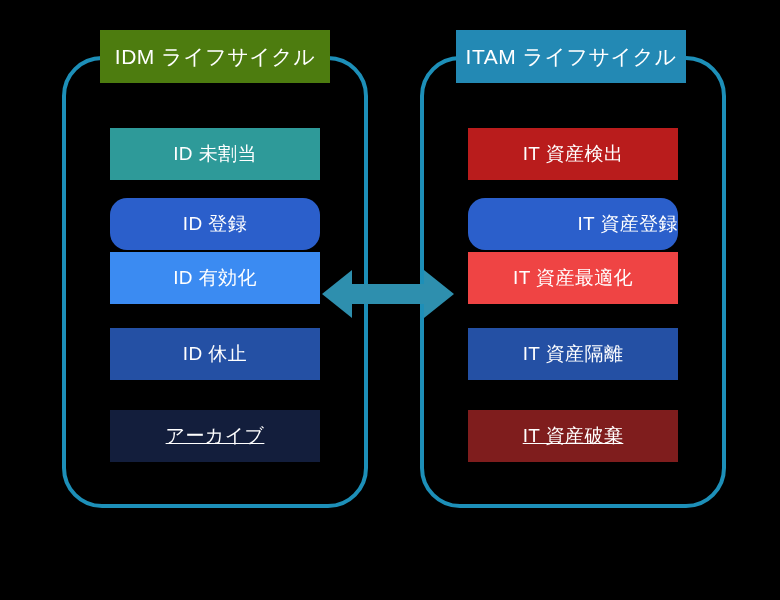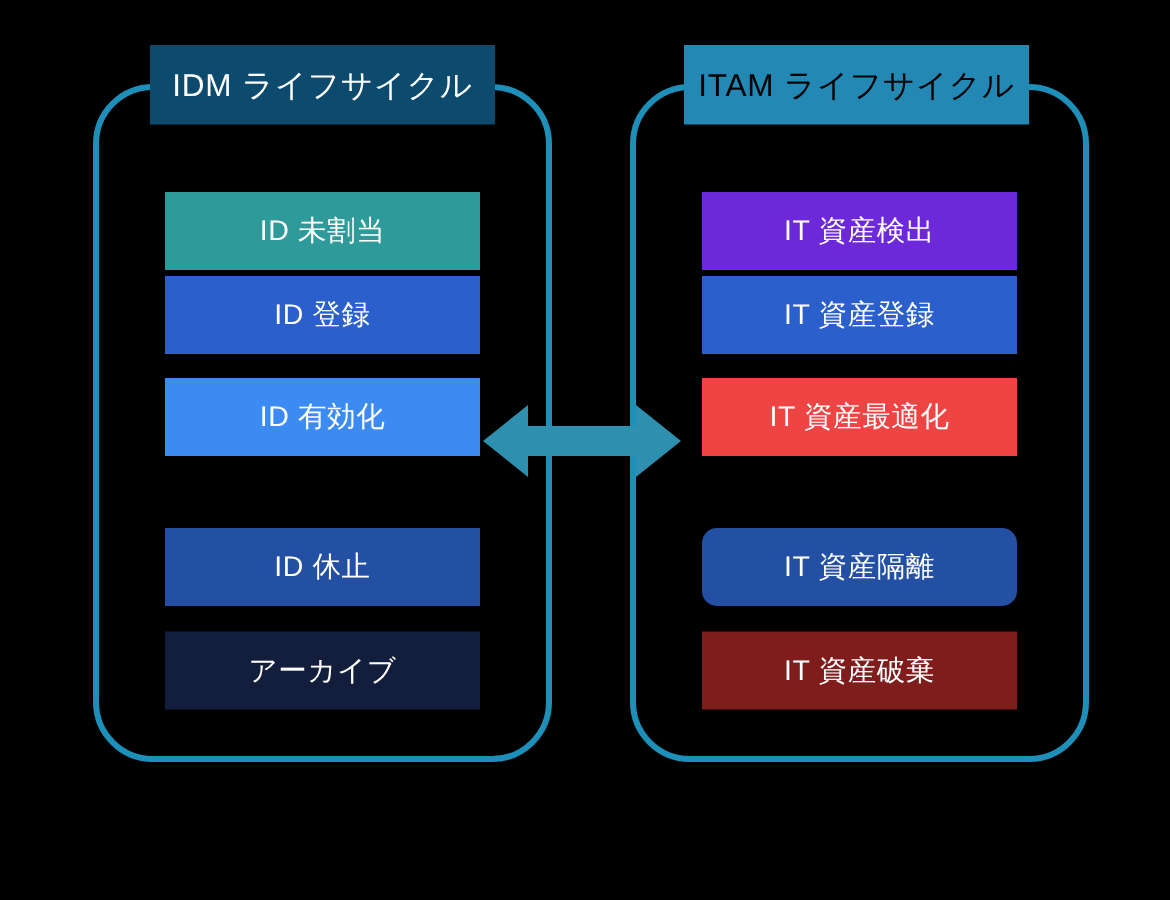--- a/index.html
+++ b/index.html
@@ -52,42 +52,42 @@
     align-items: center;
     justify-content: center;
     color: #FFFFFF;
     font-size: 19px;
     letter-spacing: 0.4px;
     box-sizing: border-box;
   }
   .col-left  { left: 110px; }
   .col-right { left: 468px; }
   .row-0 { top: 128px; }
-  .row-1 { top: 184px; }
+  .row-1 { top: 198px; border-radius: 17px; }
   .row-2 { top: 252px; }
-  .row-3 { top: 352px; }
-  .row-4 { top: 421px; }
+  .row-3 { top: 328px; }
+  .row-4 { top: 410px; text-decoration: underline; }
 
   
   #connector-arrow {
     position: absolute;
     left: 322px;
     top: 262px;
     width: 132px;
     height: 64px;
   }
 </style>
 </head>
 <body>
 
 <div id="canvas" style="background: rgb(0, 0, 0);">
 
   <div class="container-frame" id="frame-idm" style="border-color: rgb(29, 143, 184);"></div>
 
-  <div class="header-banner" id="header-idm" style="background: #0c4a6e; color: rgb(255, 255, 255);">
+  <div class="header-banner" id="header-idm" style="background: #4d7c0f; color: rgb(255, 255, 255);">
     <span>IDM ライフサイクル</span>
   </div>
 
   <div class="stage-box col-left row-0" style="background: rgb(46, 154, 153);">
     <span>ID 未割当</span>
   </div>
   <div class="stage-box col-left row-1" style="background: rgb(43, 95, 203);">
     <span>ID 登録</span>
   </div>
   <div class="stage-box col-left row-2" style="background: rgb(59, 139, 242);">
@@ -95,34 +95,34 @@
   </div>
   <div class="stage-box col-left row-3" style="background: rgb(36, 80, 164);">
     <span>ID 休止</span>
   </div>
   <div class="stage-box col-left row-4" style="background: rgb(19, 30, 60);">
     <span>アーカイブ</span>
   </div>
 
   <div class="container-frame" id="frame-itam" style="border-color: rgb(29, 143, 184);"></div>
 
-  <div class="header-banner" id="header-itam" style="background: rgb(35, 137, 180); color: #000000;">
+  <div class="header-banner" id="header-itam" style="background: rgb(35, 137, 180); color: #ffffff;">
     <span>ITAM ライフサイクル</span>
   </div>
 
-  <div class="stage-box col-right row-0" style="background: #6d28d9;">
+  <div class="stage-box col-right row-0" style="background: #b91c1c;">
     <span>IT 資産検出</span>
   </div>
-  <div class="stage-box col-right row-1" style="background: rgb(43, 95, 203);">
+  <div class="stage-box col-right row-1" style="background: rgb(43, 95, 203); justify-content: flex-end;">
     <span>IT 資産登録</span>
   </div>
   <div class="stage-box col-right row-2" style="background: #ef4444;">
     <span>IT 資産最適化</span>
   </div>
-  <div class="stage-box col-right row-3" style="background: rgb(36, 80, 164); border-radius: 10px;">
+  <div class="stage-box col-right row-3" style="background: rgb(36, 80, 164);">
     <span>IT 資産隔離</span>
   </div>
   <div class="stage-box col-right row-4" style="background: #7f1d1d;">
     <span>IT 資産破棄</span>
   </div>
 
   <svg id="connector-arrow" viewBox="0 0 132 64">
     <polygon id="arrow-shape" points="0,32 30,8 30,22 102,22 102,8 132,32 102,56 102,42 30,42 30,56" fill="#2E8FAE"></polygon>
   </svg>
 

